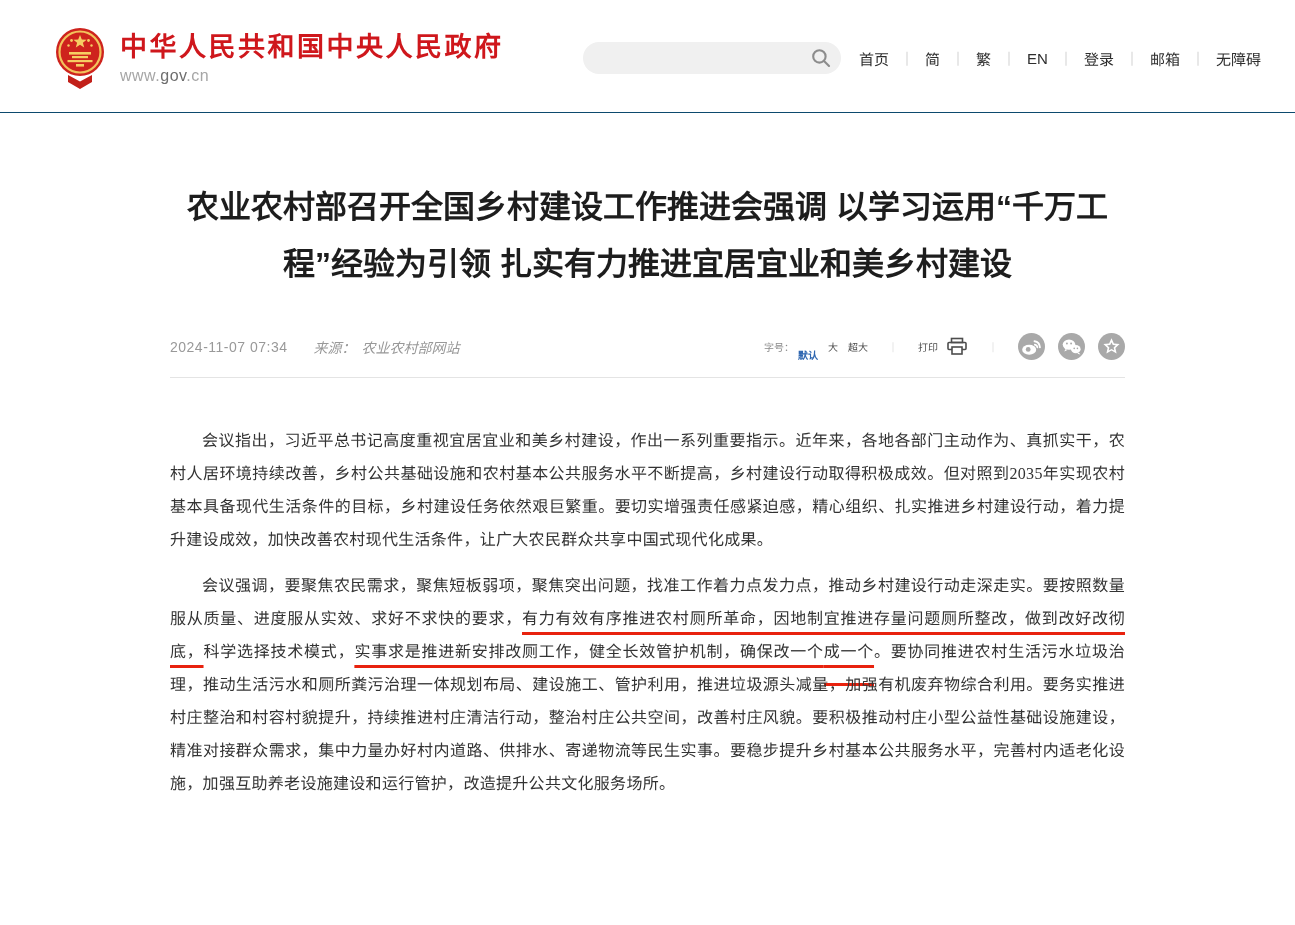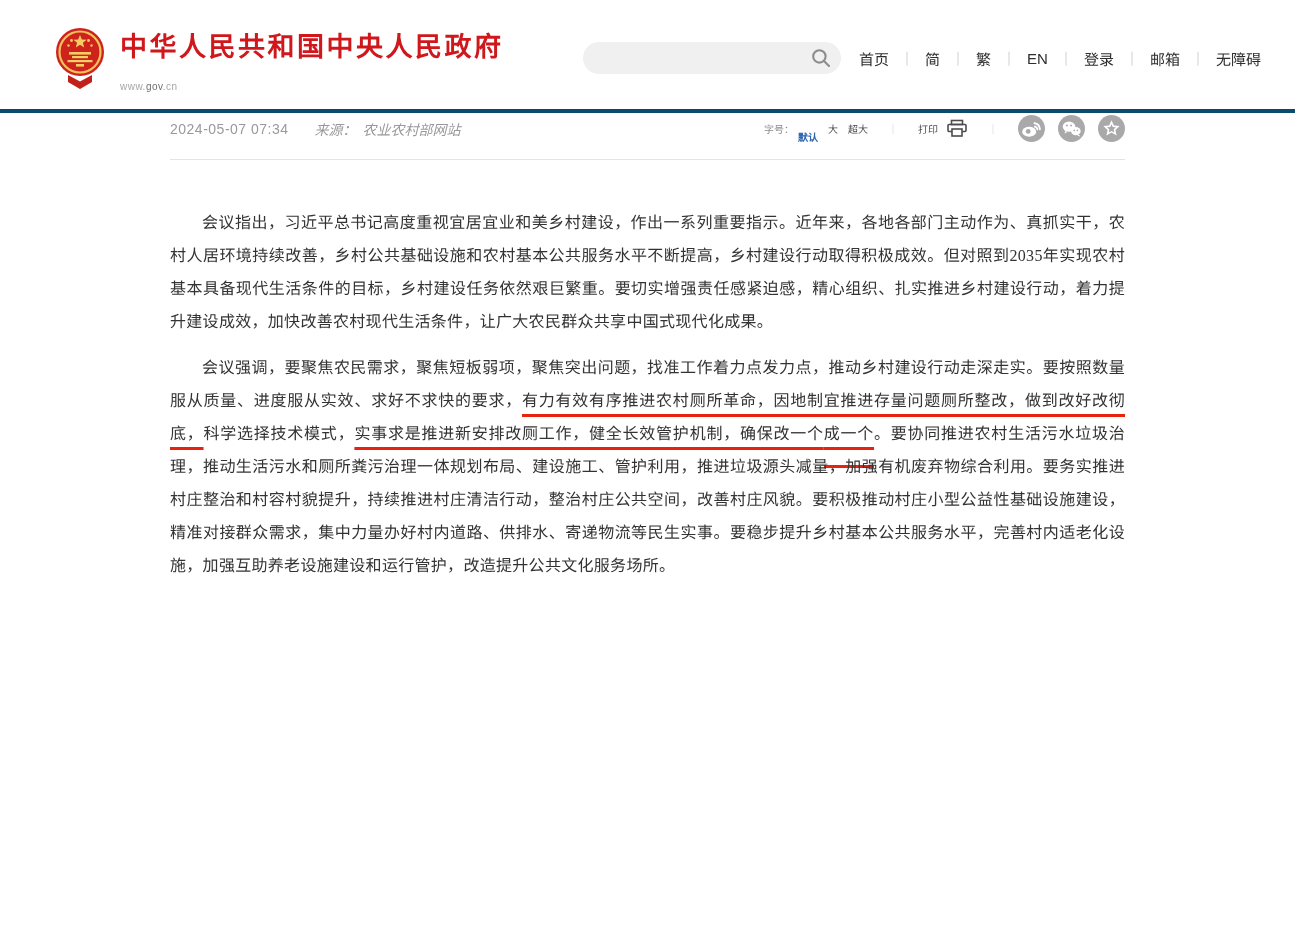--- a/index.html
+++ b/index.html
@@ -6,30 +6,30 @@
   body{
     width:1295px;min-height:925px;
     font-family:"Liberation Sans",sans-serif;
     color:#333;
     -webkit-font-smoothing:antialiased;
   }
 
   
   .header{
     position:relative;height:113px;background:#fff;
-    border-bottom:4px solid #0c4a6e;
+    border-bottom:1px solid #0c4a6e;
     box-sizing:border-box;
   }
   .brand{position:absolute;left:54px;top:26px;display:flex;align-items:flex-start;cursor:pointer;}
   .brand-text{margin-left:14px;padding-top:6px;}
   .site-title{
     color:#cf171c;font-size:27px;font-weight:700;letter-spacing:2.5px;
     font-family:"Liberation Sans",sans-serif;line-height:30px;
   }
-  .site-url{font-size:10px;margin-top:19px;letter-spacing:.5px;color:#a6a6a6;}
+  .site-url{font-size:16px;margin-top:5px;letter-spacing:.5px;color:#a6a6a6;}
   .site-url .mid{color:#6e6e6e;}
 
   .header-right{
     position:absolute;right:32px;top:42px;
     display:flex;align-items:center;
   }
   .searchbox{
     position:relative;width:258px;height:32px;background:#f0f0f0;
     border-radius:16px;margin-right:16px;
   }
@@ -148,24 +148,25 @@
       <span class="sep">｜</span>
       <span class="navlink">邮箱</span>
       <span class="sep">｜</span>
       <span class="navlink">无障碍</span>
     </nav>
   </div>
 </div>
 
 <div class="content">
 
+  <h1 class="article-title">农业农村部召开全国乡村建设工作推进会强调 以学习运用“千万工程”经验为引领 扎实有力推进宜居宜业和美乡村建设</h1>
 
   <div class="meta-row">
     <div class="meta-left">
-      <span class="meta-date">2024-05-07 07:34</span>
+      <span class="meta-date">2024-11-07 07:34</span>
       <span class="meta-source"><span>来源：</span><span class="src-name">农业农村部网站</span></span>
     </div>
 
     <div class="toolbar">
       <span class="lbl">字号：</span>
       <span class="fs-default">默认</span>
       <span class="fs-large">大</span>
       <span class="fs-xlarge">超大</span>
       <span class="sep">｜</span>
       <span class="print-btn">

